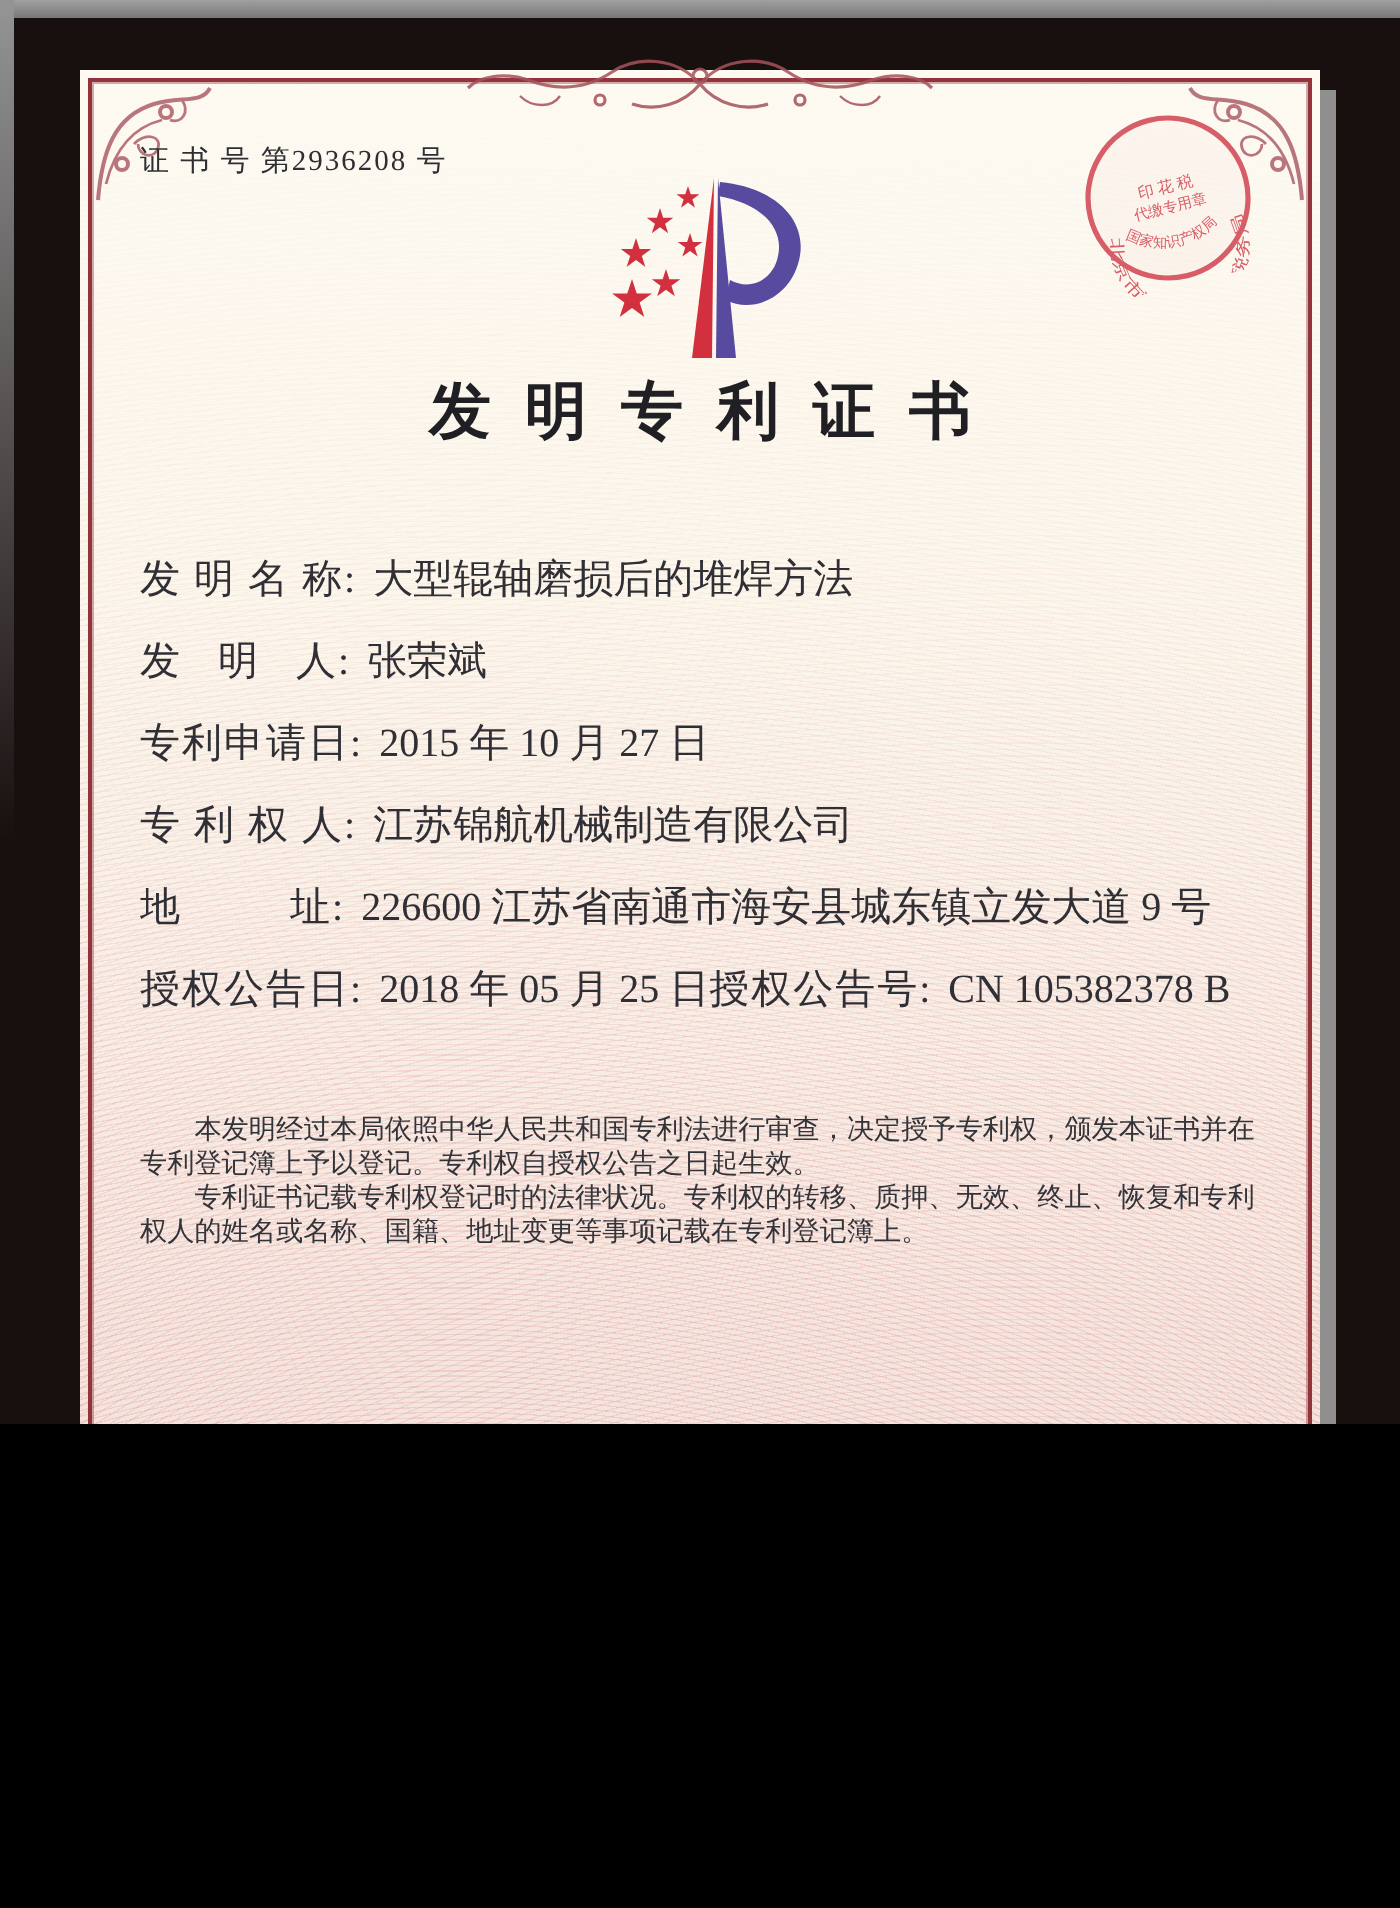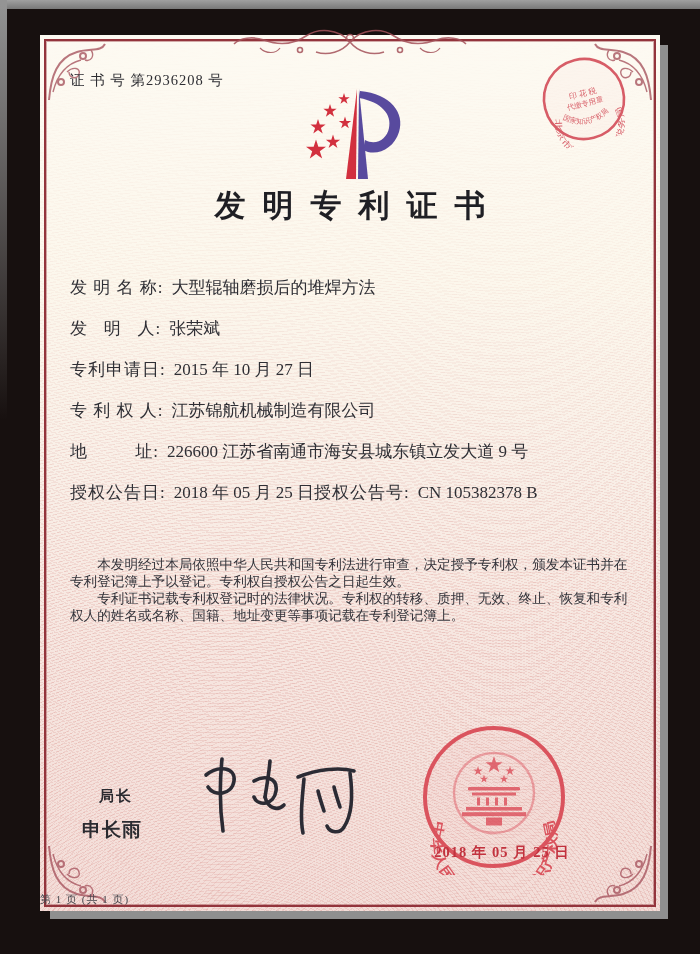--- a/index.html
+++ b/index.html
@@ -1,16 +1,16 @@
 <!DOCTYPE html>
 <html><head>
 <meta charset="utf-8">
 <style>
   html,body{margin:0;padding:0;background:#000;}
-  .scene{position:relative;width:700px;height:954px;background:#17100f;overflow:hidden;
+  .scene{position:relative;width:700px;height:712px;background:#17100f;overflow:hidden;
          font-family:"Liberation Serif","DejaVu Serif",serif;}
   .bevel-top{position:absolute;left:0;top:0;right:0;height:9px;
              background:linear-gradient(180deg,#a0a0a0,#787878);}
   .bevel-left{position:absolute;left:0;top:0;width:7px;height:420px;
               background:linear-gradient(180deg,#949494,rgba(80,80,80,0));}
   .paper{position:absolute;left:40px;top:35px;width:620px;height:876px;
          background:linear-gradient(180deg,#fdfaf2 0%,#fcf7ec 28%,#f9efe7 50%,#f6e5df 72%,#f3ddd8 100%);
          box-shadow:9px 9px 0 -1px #8f8f8f;}
   .guilloche{position:absolute;inset:0;pointer-events:none;
     background:
@@ -25,21 +25,21 @@
   .corner.tl{left:7px;top:7px;}
   .corner.tr{right:7px;top:7px;transform:scaleX(-1);}
   .corner.bl{left:7px;bottom:7px;transform:scaleY(-1);}
   .corner.br{right:7px;bottom:7px;transform:scale(-1,-1);}
   .cert-no{position:absolute;left:30px;top:36px;font-size:14.5px;color:#2e2e33;
            letter-spacing:1px;white-space:pre;}
   .stamp{position:absolute;left:500px;top:20px;width:88px;height:88px;transform:rotate(-14deg);opacity:.92;}
   .logo{position:absolute;left:248px;top:52px;}
   .title{position:absolute;left:0;top:150px;width:100%;text-align:center;
          font-size:31px;font-weight:700;color:#1f1f24;letter-spacing:17px;text-indent:17px;}
-  .fields{position:absolute;left:30px;top:241px;right:26px;color:#2f2f35;font-size:17px;}
+  .fields{position:absolute;left:30px;top:241px;right:26px;color:#2f2f35;font-size:20px;}
   .frow{height:20px;margin-bottom:21px;display:flex;align-items:baseline;}
   .flabel{white-space:pre;letter-spacing:1px;}
   .fvalue{margin-left:8px;white-space:pre;}
   .pair2{display:flex;align-items:baseline;}
   .body-text{position:absolute;left:30px;right:28px;top:521px;color:#33333a;
              font-size:13.6px;line-height:17px;}
   .body-text p{margin:0;text-indent:2em;}
   .officer-title{position:absolute;left:42px;top:752px;font-size:15px;font-weight:700;color:#2b2b30;letter-spacing:2px;padding-left:17px;}
   .officer-name{position:absolute;left:42px;top:782px;font-size:19px;font-weight:700;color:#2b2b30;letter-spacing:1px;}
   .signature{position:absolute;left:150px;top:716px;}

